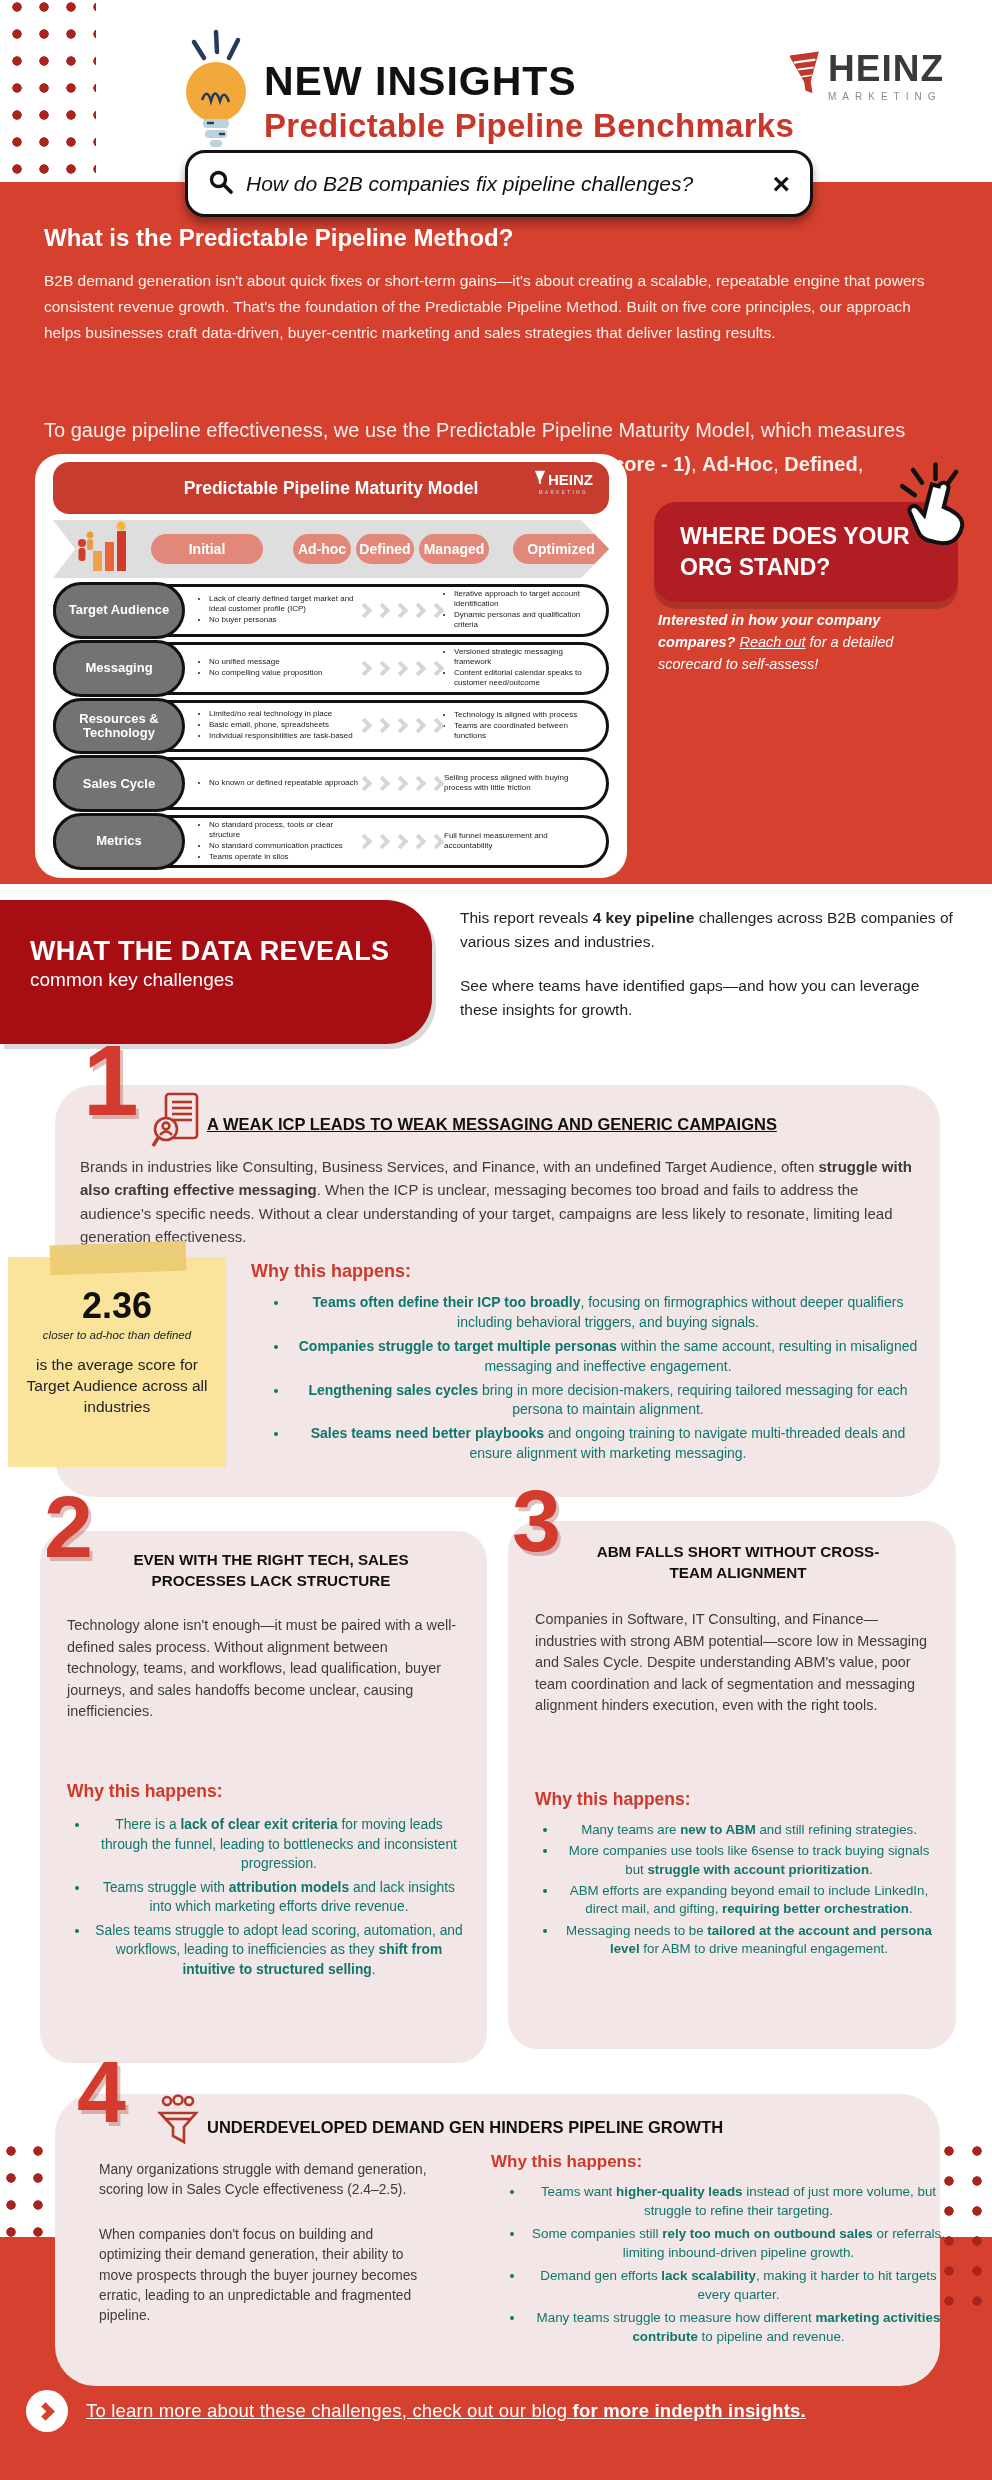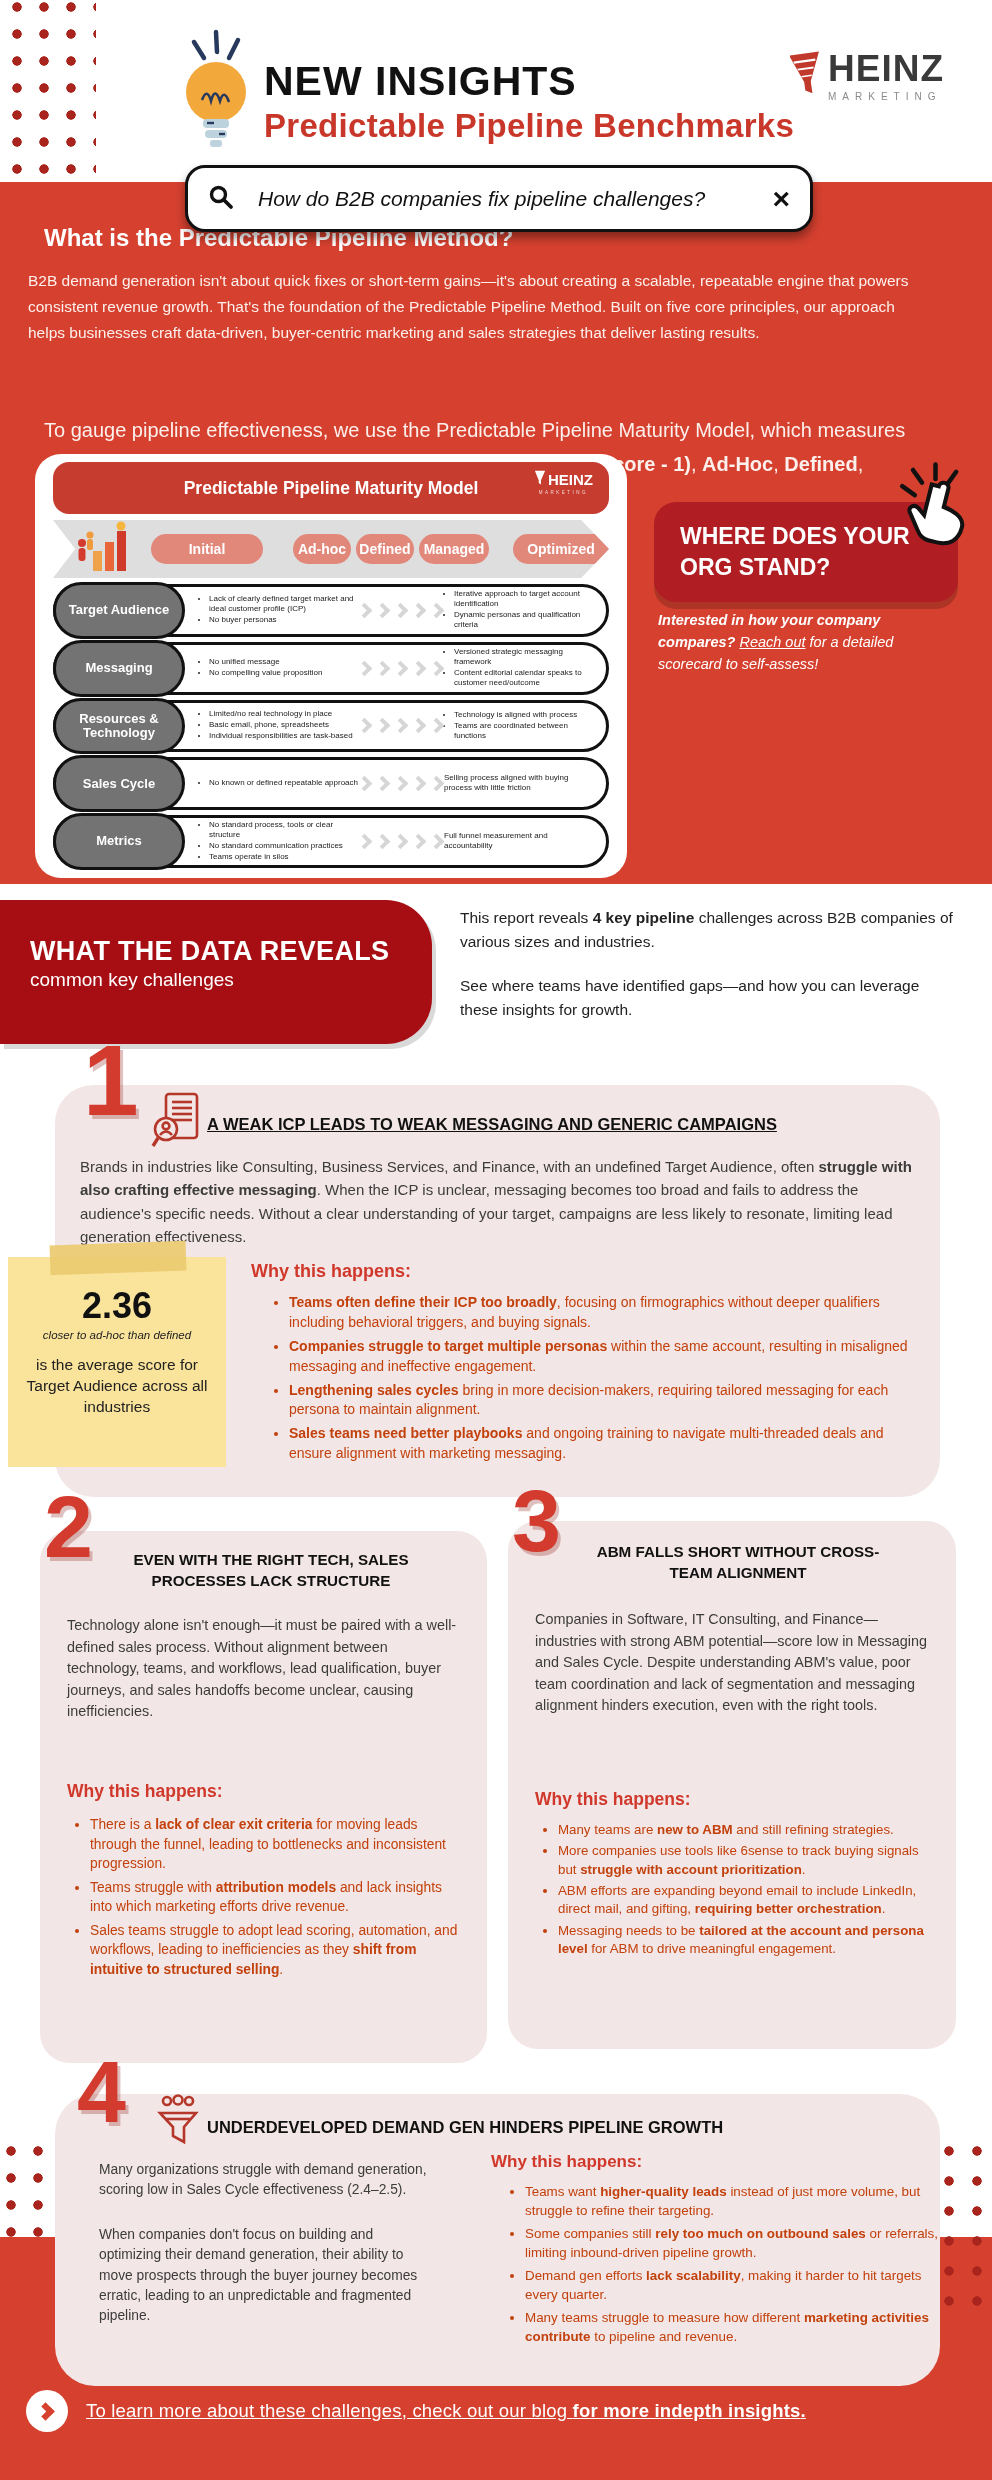--- a/index.html
+++ b/index.html
@@ -17,30 +17,30 @@
   
   .bulb { position:absolute; left:166px; top:16px; }
   .title-block { position:absolute; left:264px; top:58px; }
   .title-block h1 { font-size:41px; font-weight:800; letter-spacing:1px; color:#111; }
   .title-block h2 { font-size:33px; font-weight:700; color:#c8372a; margin-top:2px; letter-spacing:0.3px; }
   .heinz-logo { position:absolute; left:790px; top:50px; display:flex; align-items:flex-start; gap:4px; }
   .heinz-name { font-size:37px; font-weight:800; color:#3a3a3a; letter-spacing:1px; line-height:1; }
   .heinz-tag { font-size:10px; letter-spacing:6px; color:#8a8a8a; margin-top:4px; }
 
   
-  .search-bar { position:absolute; left:185px; top:165px; width:628px; height:67px; background:#fff;
+  .search-bar { position:absolute; left:185px; top:150px; width:628px; height:67px; background:#fff;
     border:3px solid #111; border-radius:20px; box-shadow:0 6px 10px rgba(0,0,0,.38);
-    display:flex; align-items:center; padding:0 20px; gap:24px; z-index:6; }
+    display:flex; align-items:center; padding:0 20px; gap:12px; z-index:6; }
   .search-text { flex:1; font-style:italic; font-size:21px; color:#111; white-space:nowrap; overflow:hidden; }
   .close-x { font-size:30px; font-weight:700; color:#111; line-height:1; cursor:default; }
 
   
   .red-band { position:absolute; left:0; top:182px; width:992px; height:702px; background:#d5402f; }
   .intro-h { position:absolute; left:44px; top:42px; color:#fff; font-size:24px; font-weight:800; }
-  .intro-p1 { position:absolute; left:28px; top:86px; width:906px; color:#fdf0ec; font-size:15.5px; line-height:1.68; }
+  .intro-p1 { position:absolute; left:44px; top:86px; width:906px; color:#fdf0ec; font-size:15.5px; line-height:1.68; }
   .intro-p2 { position:absolute; left:44px; top:232px; width:906px; color:#fdf0ec; font-size:20px; line-height:1.68; }
 
   
   .mm-card { position:absolute; left:35px; top:272px; width:592px; height:424px; background:#fff; border-radius:26px; padding:8px 18px; }
   .mm-header { height:52px; background:#c63c2f; border-radius:16px; display:flex; align-items:center; justify-content:center; position:relative; }
   .mm-title { color:#fff; font-size:17.5px; font-weight:800; }
   .mm-logo { position:absolute; right:16px; top:8px; text-align:center; }
   .mm-logo-row { display:flex; align-items:center; gap:2px; color:#fff; font-weight:800; font-size:15px; }
   .mm-logo-tag { font-size:4.5px; letter-spacing:2.5px; color:rgba(255,255,255,.8); margin-top:1px; }
   .mm-band { position:relative; height:58px; margin:6px 0; background:#dedede;
@@ -79,21 +79,21 @@
     border-radius:0 46px 46px 0; box-shadow:4px 5px 0 rgba(0,0,0,.15); color:#fff; padding:36px 0 0 30px; z-index:2; }
   .reveals-title { font-size:27px; font-weight:800; letter-spacing:0.3px; }
   .reveals-sub { font-size:19px; margin-top:2px; }
   .reveals-text { position:absolute; left:460px; top:906px; width:496px; color:#222; font-size:15.5px; line-height:1.55; }
   .reveals-text p + p { margin-top:20px; }
 
   
   .card { position:absolute; background:#f3e6e6; z-index:2; }
   .big-num { position:absolute; font-weight:800; color:#d23b2e; text-shadow:3px 4px 0 rgba(140,30,20,.28); line-height:0.9; }
   .why-h { color:#d0382b; font-weight:800; }
-  .cbullets { padding-left:18px; color:#c2410c; }
+  .cbullets { padding-left:18px; color:#0f766e;text-align:center; }
   .cbullets li { margin-bottom:4px; }
 
   .card1 { left:55px; top:1085px; width:885px; height:412px; border-radius:38px; }
   .card1 .big-num { left:28px; top:-50px; font-size:100px; }
   .c1-icon { position:absolute; left:96px; top:6px; }
   .c1-title { position:absolute; left:152px; top:30px; width:740px; font-size:16.5px; font-weight:800; color:#111;text-decoration:underline; }
   .c1-body { position:absolute; left:25px; top:70px; width:840px; font-size:15px; line-height:1.55; color:#3c3c3c; }
   .c1-why { position:absolute; left:196px; top:176px; font-size:18px; }
   .c1-ul { position:absolute; left:216px; top:208px; width:656px; font-size:14px; line-height:1.42; }
   .sticky { position:absolute; left:-47px; top:172px; width:218px; height:210px; background:#fae49c; text-align:center; padding-top:28px; }

